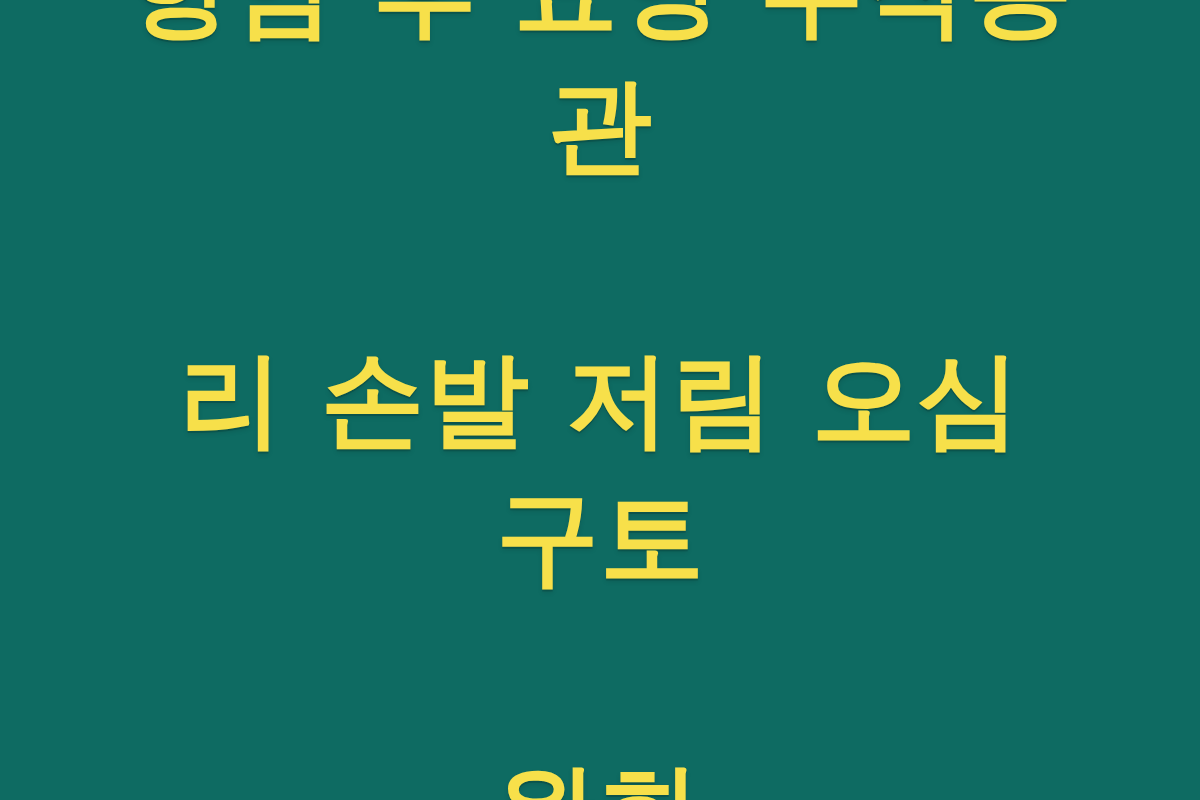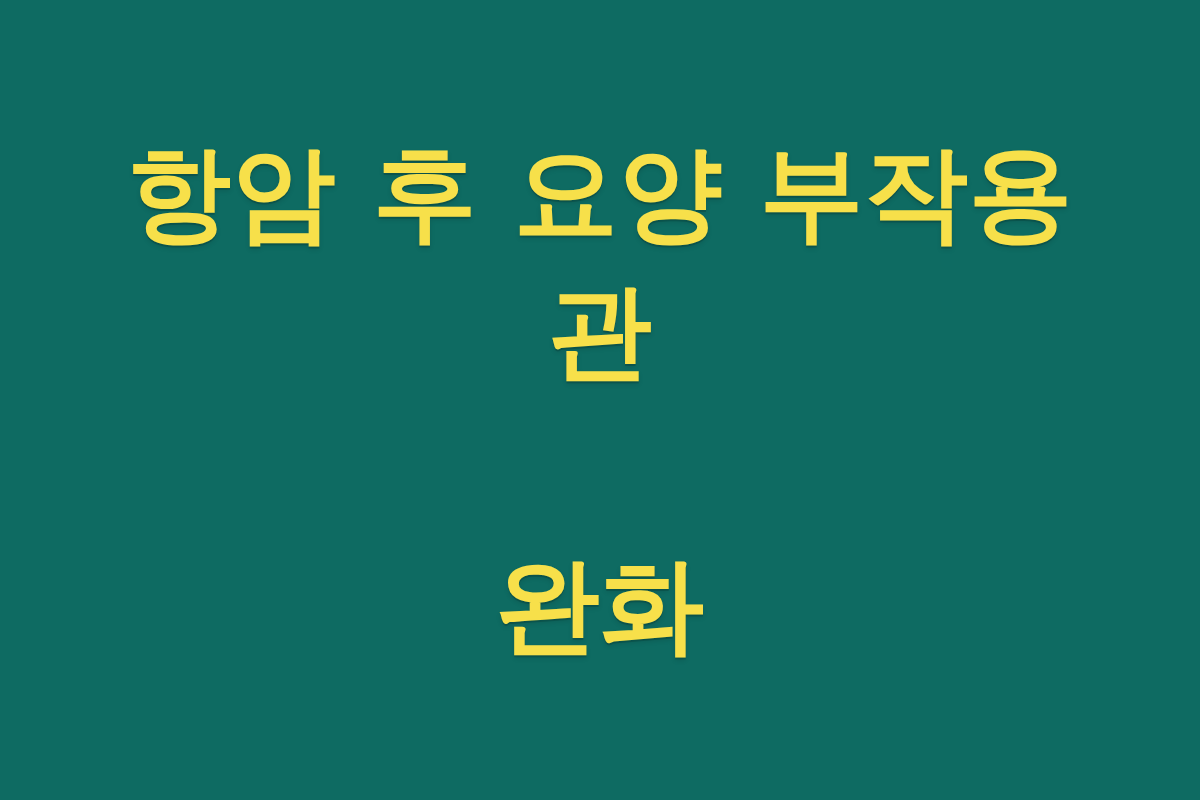--- a/index.html
+++ b/index.html
@@ -50,16 +50,17 @@
       0 3px 5px rgba(0, 0, 0, 0.12);
   }
 </style>
 </head>
 <body>
 
 <div id="poster" style="background-color: rgb(14, 107, 98);">
 
   <h1 id="headline" style="color: rgb(247, 224, 74); text-align: center;">
     <span class="ln">항암 후 요양 부작용 관</span>
+    <span class="ln">리 손발 저림 오심 구토</span>
     <span class="ln">완화</span>
   </h1>
 
 </div>
 
 </body></html>

